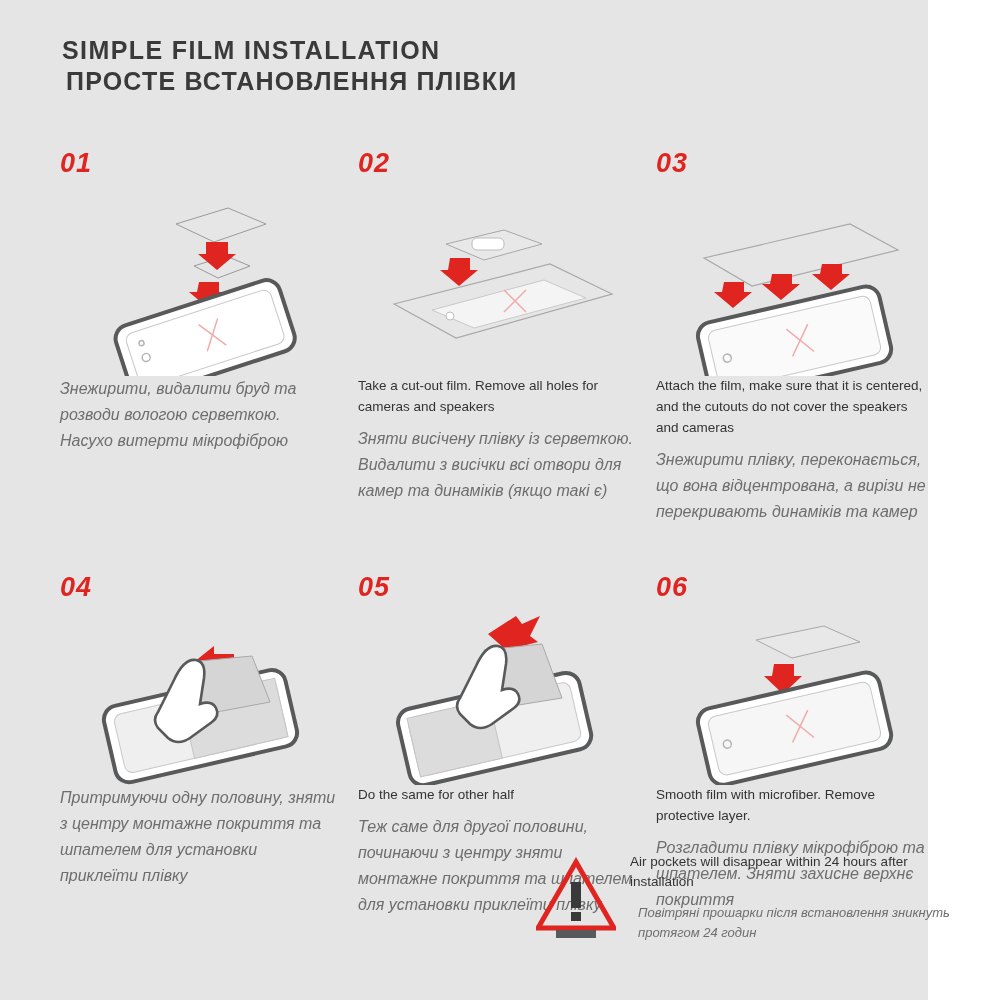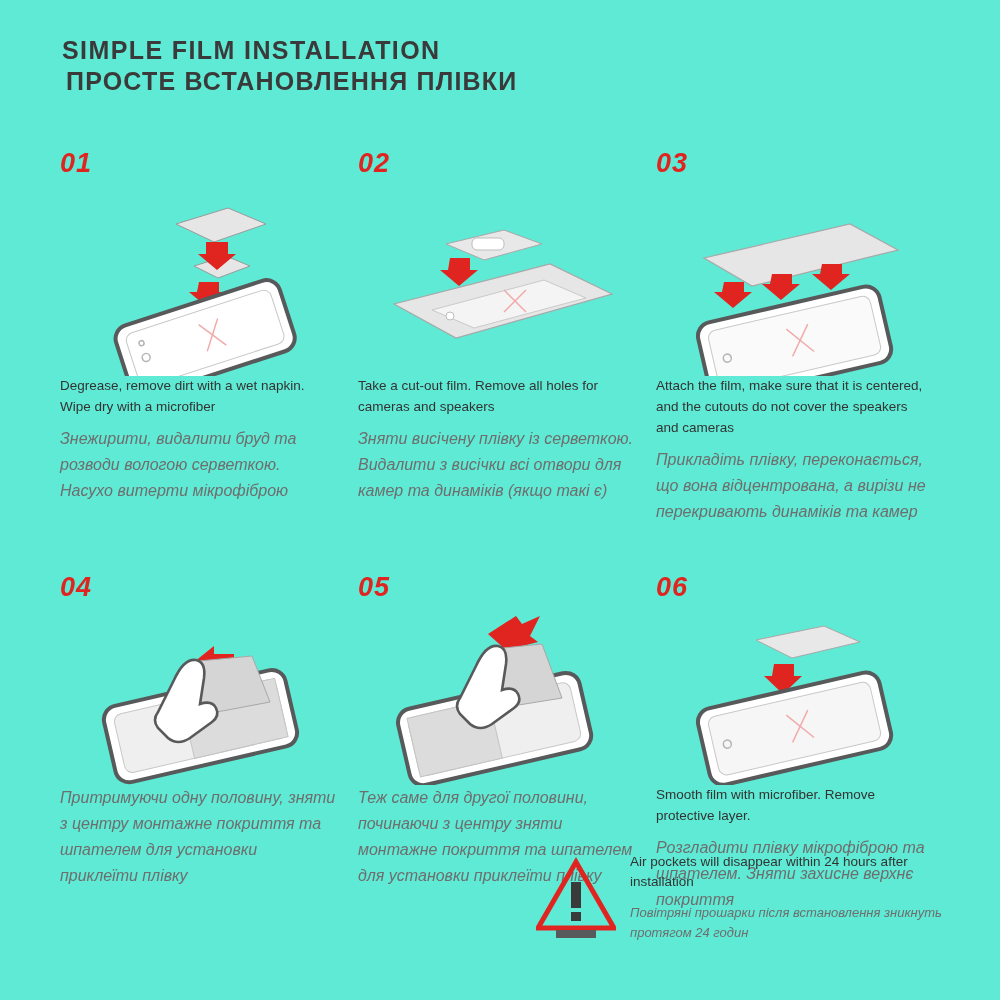--- a/index.html
+++ b/index.html
@@ -11,23 +11,23 @@
     width: 1000px;
     height: 1000px;
     font-family: "Liberation Sans", sans-serif;
     color: #2b2b2b;
     position: relative;
     overflow: hidden;
   }
   .page {
     position: absolute;
     left: 0; top: 0;
-    width: 1000px;
+    width: 928px;
     height: 1000px;
-    background: #5eead4;
+    background: #e5e5e5;
   }
 
   
   .header {
     position: absolute;
     left: 62px;
     top: 36px;
     width: 880px;
   }
   .title-en {
@@ -112,21 +112,21 @@
     font-size: 13.5px;
     line-height: 1.5;
     color: #333;
     margin: 0 0 10px 0;
   }
   .footer-uk {
     font-size: 13px;
     line-height: 1.6;
     color: #6e6e6e;
     font-style: italic;
-    margin: 0;
+    margin: 8px;
   }
   svg { display: block; }
 </style>
 </head>
 <body>
 
 <div class="page">
 
   <div class="header">
     <h1 class="title-en">SIMPLE FILM INSTALLATION</h1>
@@ -155,21 +155,20 @@
             <g transform="rotate(-18 140 150)">
               <rect x="62" y="118" width="172" height="74" rx="14" ry="14" fill="#fff" stroke="#58595b" stroke-width="4"></rect>
               <rect x="72" y="127" width="152" height="56" rx="8" ry="8" fill="#fff" stroke="#c8c8c8" stroke-width="1"></rect>
               <circle cx="86" cy="155" r="4" fill="none" stroke="#b5b5b5" stroke-width="1.5"></circle>
               <circle cx="86" cy="140" r="2.5" fill="none" stroke="#b5b5b5" stroke-width="1.5"></circle>
               <line x1="146" y1="140" x2="166" y2="168" stroke="#f0a9a7" stroke-width="1.4"></line>
               <line x1="166" y1="140" x2="146" y2="168" stroke="#f0a9a7" stroke-width="1.4"></line>
             </g>
           </svg>
         </div>
-        <p class="desc-en">Degrease, remove dirt with a wet napkin. Wipe dry with a microfiber</p>
         <p class="desc-uk">Знежирити, видалити бруд та розводи вологою серветкою. Насухо витерти мікрофіброю</p>
       </div>
 
       <div class="cell">
         <div class="step-num">02</div>
         <div class="art">
           <svg width="282" height="190" viewBox="0 0 282 190">
 
             <g>
               <polygon points="92,58 150,44 188,58 130,74" fill="#e8e8e8" stroke="#a8a8a8" stroke-width="1"></polygon>
@@ -210,21 +209,21 @@
             <g transform="rotate(-13 140 150)">
               <rect x="48" y="118" width="186" height="78" rx="14" ry="14" fill="#fff" stroke="#58595b" stroke-width="4"></rect>
               <rect x="58" y="127" width="166" height="60" rx="8" ry="8" fill="#fafafa" stroke="#c8c8c8" stroke-width="1"></rect>
               <circle cx="72" cy="157" r="4" fill="none" stroke="#b5b5b5" stroke-width="1.5"></circle>
               <line x1="136" y1="142" x2="158" y2="170" stroke="#f0a9a7" stroke-width="1.4"></line>
               <line x1="158" y1="142" x2="136" y2="170" stroke="#f0a9a7" stroke-width="1.4"></line>
             </g>
           </svg>
         </div>
         <p class="desc-en">Attach the film, make sure that it is centered, and the cutouts do not cover the speakers and cameras</p>
-        <p class="desc-uk">Прикладіть плівку, переконається, що вона відцентрована, а вирізи не перекривають динаміків та камер</p>
+        <p class="desc-uk">Знежирити плівку, переконається, що вона відцентрована, а вирізи не перекривають динаміків та камер</p>
       </div>
     </div>
 
     <div class="row" style="margin-top:48px;">
 
       <div class="cell">
         <div class="step-num">04</div>
         <div class="art row2">
           <svg width="282" height="175" viewBox="0 0 282 175">
 
@@ -263,20 +262,21 @@
               <polygon points="56,89 140,89 140,149 56,149" fill="#dcdcdc" stroke="#c4c4c4" stroke-width="1"></polygon>
             </g>
 
             <polygon points="130,40 188,34 208,88 146,98" fill="#d5d5d5" stroke="#a8a8a8" stroke-width="1"></polygon>
 
             <g fill="#fff" stroke="#58595b" stroke-width="2.6">
               <path d="M122 56 q10 -22 22 -20 q10 2 8 18 l-4 26 q12 -4 16 4 q4 8 -4 14 l-22 16 q-12 8 -22 0 l-10 -10 q-6 -8 0 -16 z"></path>
             </g>
           </svg>
         </div>
+        <p class="desc-en">Do the same for other half</p>
         <p class="desc-uk">Теж саме для другої половини, починаючи з центру зняти монтажне покриття та шпателем для установки приклеїти плівку</p>
       </div>
 
       <div class="cell">
         <div class="step-num">06</div>
         <div class="art row2">
           <svg width="282" height="175" viewBox="0 0 282 175">
 
             <polygon points="104,30 172,16 208,32 140,48" fill="#e8e8e8" stroke="#a8a8a8" stroke-width="1"></polygon>
 

